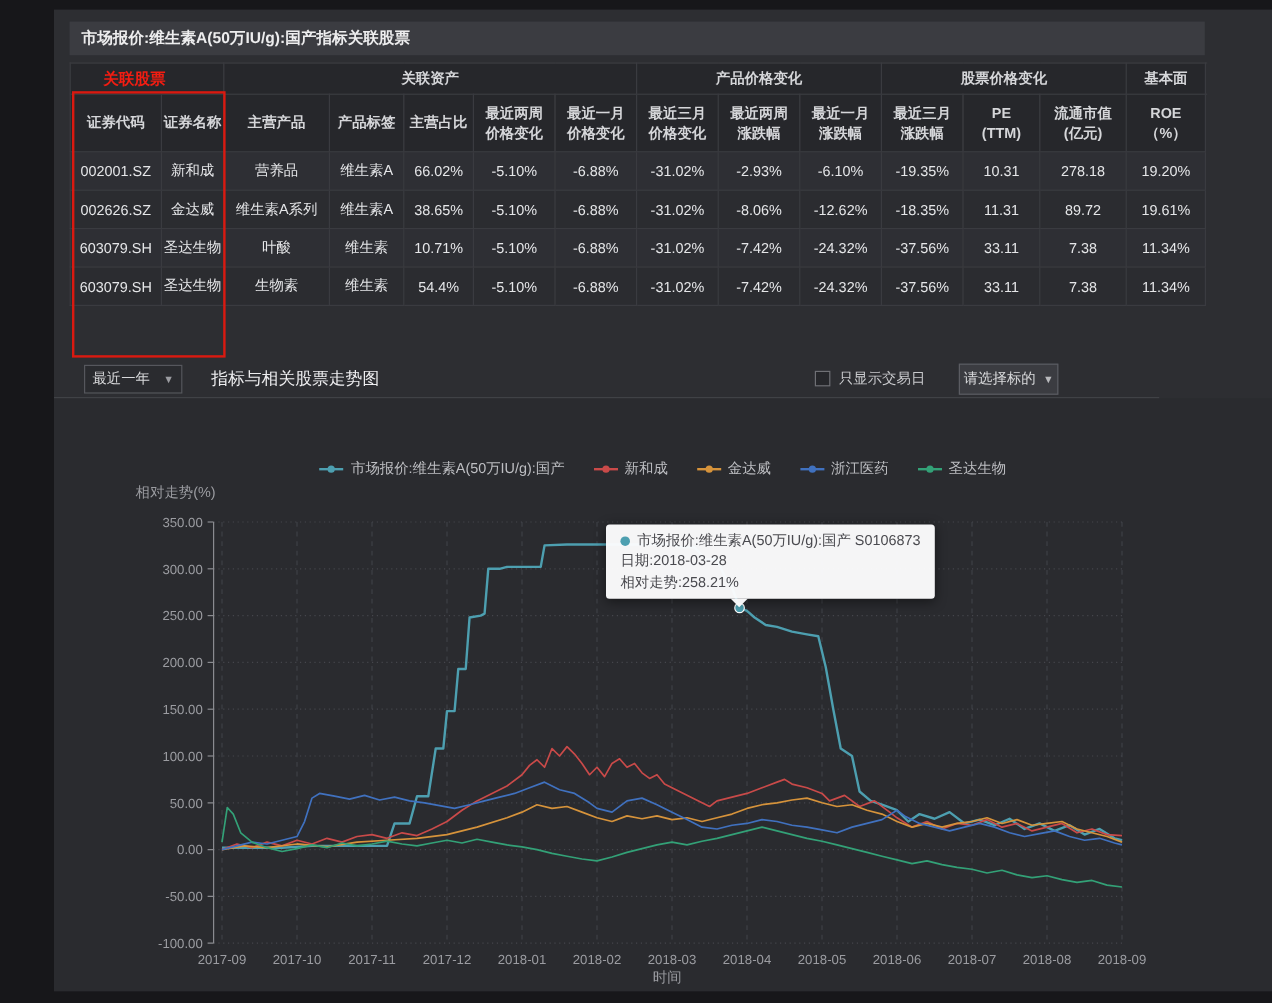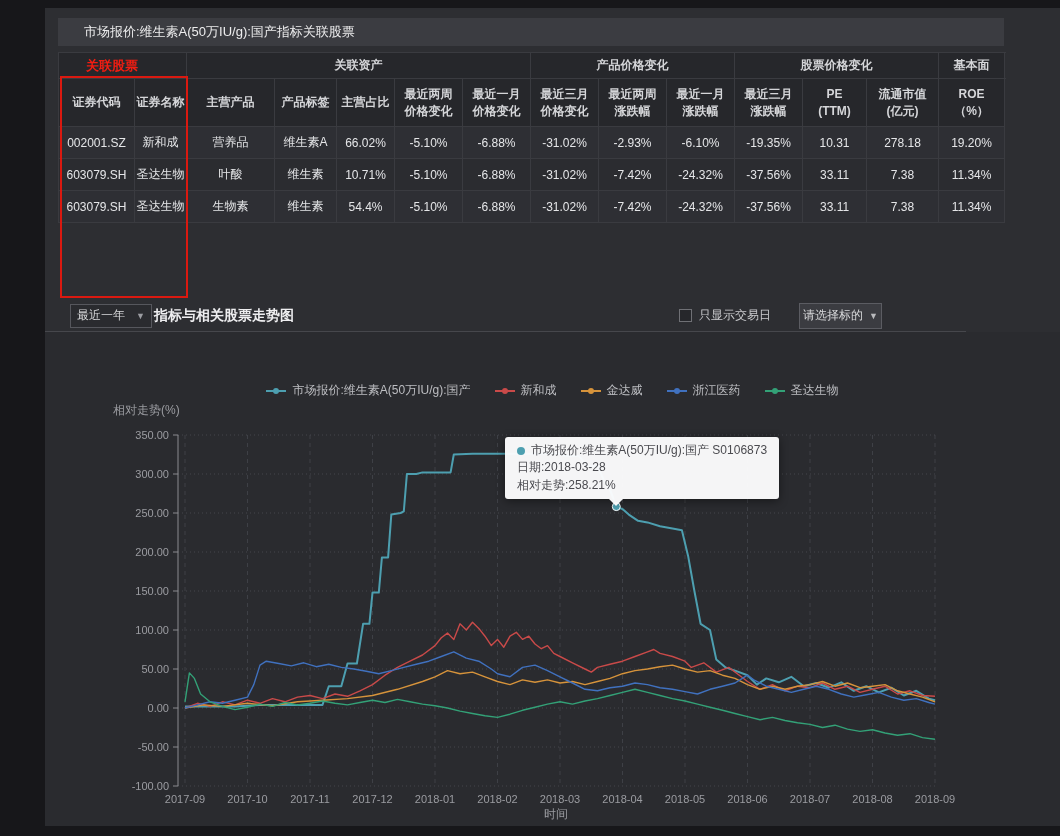--- a/index.html
+++ b/index.html
@@ -1,40 +1,40 @@
 <!DOCTYPE html>
 <html><head>
 <meta charset="utf-8">
 <style>
   *{margin:0;padding:0;box-sizing:border-box}
   html,body{width:1060px;height:836px;overflow:hidden}
   body{background:#17171a;font-family:"Liberation Sans","DejaVu Sans",sans-serif;position:relative}
   .main{position:absolute;left:45px;top:8px;width:1015px;height:818px;background:#2d2e32}
 
   .title-bar{position:absolute;left:13px;top:10px;width:946px;height:28px;background:#3b3c41;
-    color:#ededee;font-size:13px;font-weight:normal;line-height:28px;padding-left:26px}
+    color:#ededee;font-size:13px;font-weight:bold;line-height:28px;padding-left:10px}
 
   .table-wrap{position:absolute;left:13px;top:44px;width:946px}
   table{width:946px;border-collapse:collapse;table-layout:fixed}
   th,td{border:1px solid #3a3b40;font-size:12px;text-align:center;vertical-align:middle;overflow:hidden}
   thead th{background:#26272b;color:#d5d6d9;font-weight:bold}
   tr.group-row th{height:26px}
   tr.col-row th{height:48px;white-space:pre-line;line-height:1.35}
   tbody td{height:32px;background:#2e2f34;color:#e5e6e8}
   tbody tr:nth-child(even) td{background:#2b2c30}
   .annotation-label{position:absolute;left:28px;top:5px;color:#f21d12;font-size:13px;font-weight:bold;z-index:3}
   .highlight-box{position:absolute;left:2px;top:24px;width:128px;height:222px;border:2px solid #da1910;z-index:2;pointer-events:none}
 
   .toolbar{position:absolute;left:0;top:292px;width:921px;height:32px;display:flex;align-items:center;
     border-bottom:1px solid #46474c}
   .range-select{margin-left:25px;width:82px;height:24px;background:#2a2b2f;border:1px solid #56575d;
     color:#d8d9db;font-size:12px;display:flex;align-items:center;justify-content:space-between;
     padding:0 6px;cursor:pointer}
   .range-select .caret{font-size:9px;color:#9b9ca1}
-  .chart-title{margin-left:2px;color:#eeeef0;font-size:14px;font-weight:bold}
+  .chart-title{margin-left:24px;color:#eeeef0;font-size:14px;font-weight:normal}
   .right-group{margin-left:auto;margin-right:84px;display:flex;align-items:center}
   .checkbox{width:13px;height:13px;background:#26272b;border:1px solid #6f7075;cursor:pointer}
   .checkbox-label{color:#c9cacd;font-size:12px;margin-left:7px}
   .select-target-btn{margin-left:28px;height:26px;background:#3b3c41;border:1px solid #5b5c62;color:#d8d9db;
     font-size:12px;padding:0 3px;display:flex;align-items:center;gap:6px;cursor:pointer}
   .select-target-btn .caret{font-size:9px;color:#b9babd}
 
   .chart-panel{position:absolute;left:0;top:324px;width:1015px;height:494px;background:#2a2b2f}
   #chart-svg{position:absolute;left:0;top:0}
   .legend{position:absolute;left:0;top:50px;width:100%;display:flex;justify-content:center;align-items:center;gap:24px}
@@ -121,20 +121,36 @@
             <td>66.02%</td>
             <td>-5.10%</td>
             <td>-6.88%</td>
             <td>-31.02%</td>
             <td>-2.93%</td>
             <td>-6.10%</td>
             <td>-19.35%</td>
             <td>10.31</td>
             <td>278.18</td>
             <td>19.20%</td>
+          </tr>
+          <tr>
+            <td>002626.SZ</td>
+            <td>金达威</td>
+            <td>维生素A系列</td>
+            <td>维生素A</td>
+            <td>38.65%</td>
+            <td>-5.10%</td>
+            <td>-6.88%</td>
+            <td>-31.02%</td>
+            <td>-8.06%</td>
+            <td>-12.62%</td>
+            <td>-18.35%</td>
+            <td>11.31</td>
+            <td>89.72</td>
+            <td>19.61%</td>
           </tr>
           <tr>
             <td>603079.SH</td>
             <td>圣达生物</td>
             <td>叶酸</td>
             <td>维生素</td>
             <td>10.71%</td>
             <td>-5.10%</td>
             <td>-6.88%</td>
             <td>-31.02%</td>

